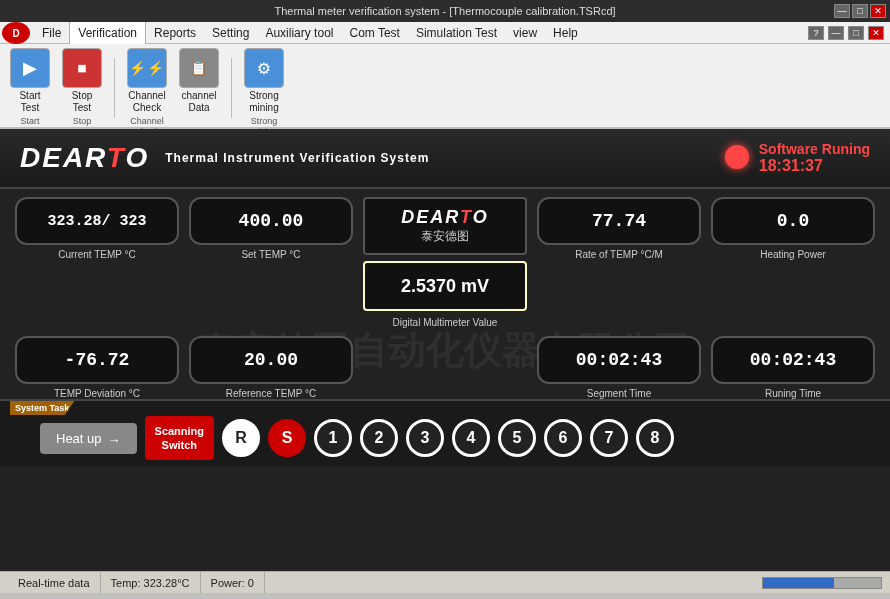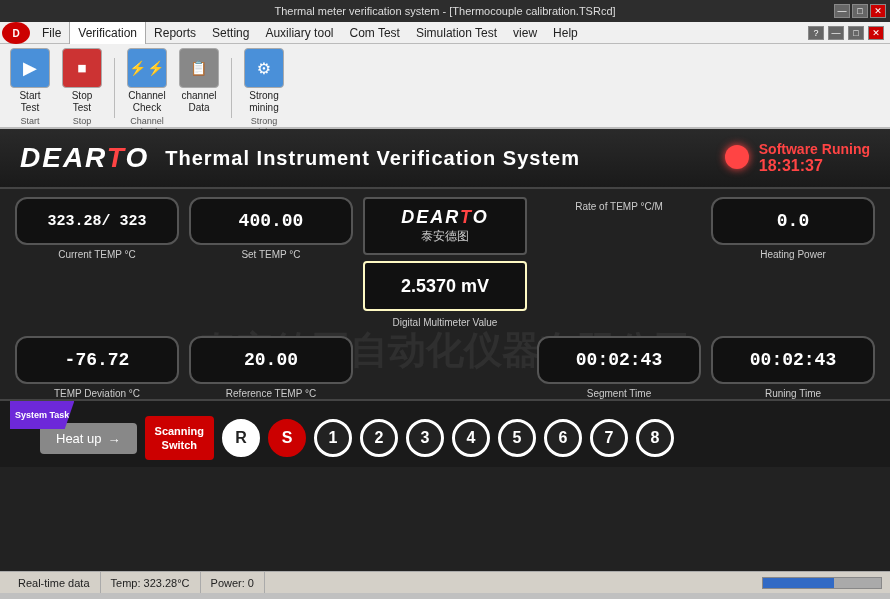--- a/index.html
+++ b/index.html
@@ -130,21 +130,21 @@
     .brand-logo {
       color: #fff;
       font-size: 28px;
       font-weight: bold;
       font-style: italic;
       letter-spacing: 2px;
     }
     .brand-logo span { color: #ff4444; }
     .brand-title {
       color: #fff;
-      font-size: 20px;
+      font-size: 12px;
       font-weight: bold;
       margin-left: 16px;
       letter-spacing: 1px;
     }
     .header-right {
       margin-left: auto;
       display: flex;
       align-items: center;
       gap: 10px;
     }
@@ -219,25 +219,25 @@
       align-items: center;
       padding: 0 10px;
       gap: 8px;
       border-top: 2px solid #444;
       position: relative;
     }
     .system-task-badge {
       position: absolute;
       left: 10px;
       top: 0;
-      background: #6d28d9;
+      background: #a16207;
       color: #fff;
       font-size: 9px;
       font-weight: bold;
-      padding: 9px 5px;
+      padding: 2px 5px;
       clip-path: polygon(0 0, 100% 0, 85% 100%, 0 100%);
     }
     .heat-up-btn {
       background: #888;
       border: none;
       border-radius: 4px;
       color: #fff;
       font-size: 13px;
       padding: 8px 16px;
       cursor: pointer;
@@ -425,20 +425,21 @@
       <div style="background:#111; border:2px solid #555; border-radius:4px; width:100%; padding:8px 4px; display:flex; flex-direction:column; align-items:center;">
         <div style="color:#fff; font-size:18px; font-weight:bold; font-style:italic; letter-spacing:2px;">DEAR<span style="color:#ff4444">T</span>O</div>
         <div style="color:#ccc; font-size:12px;">泰安德图</div>
       </div>
       <div style="background:#111; border:2px solid #fef9c3; border-radius:4px; width:100%; height:50px; display:flex; align-items:center; justify-content:center; color:#fff; font-size:18px; font-weight:bold;">
         <span>2.5370 mV</span>
       </div>
       <div class="data-label" style="margin-top:0;">Digital Multimeter Value</div>
     </div>
     <div class="data-card">
+      <div class="data-value-box">77.74</div>
       <div class="data-label">Rate of TEMP °C/M</div>
     </div>
     <div class="data-card">
       <div class="data-value-box">0.0</div>
       <div class="data-label">Heating Power</div>
     </div>
   </div>
 
   <div style="display:grid; grid-template-columns:1fr 1fr 1fr 1fr 1fr; gap:10px; padding:8px 15px 0 15px; position:relative; z-index:2;">
     <div class="data-card">

